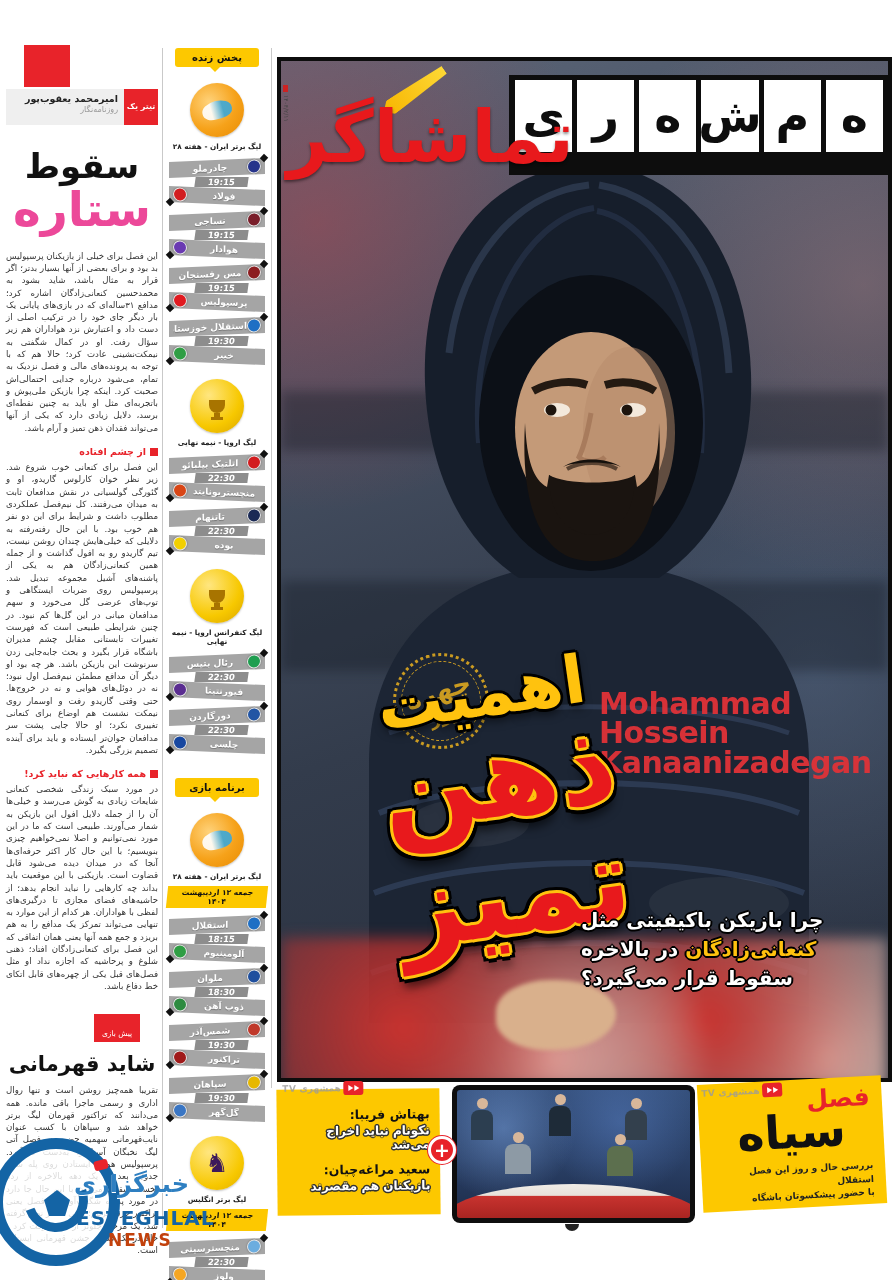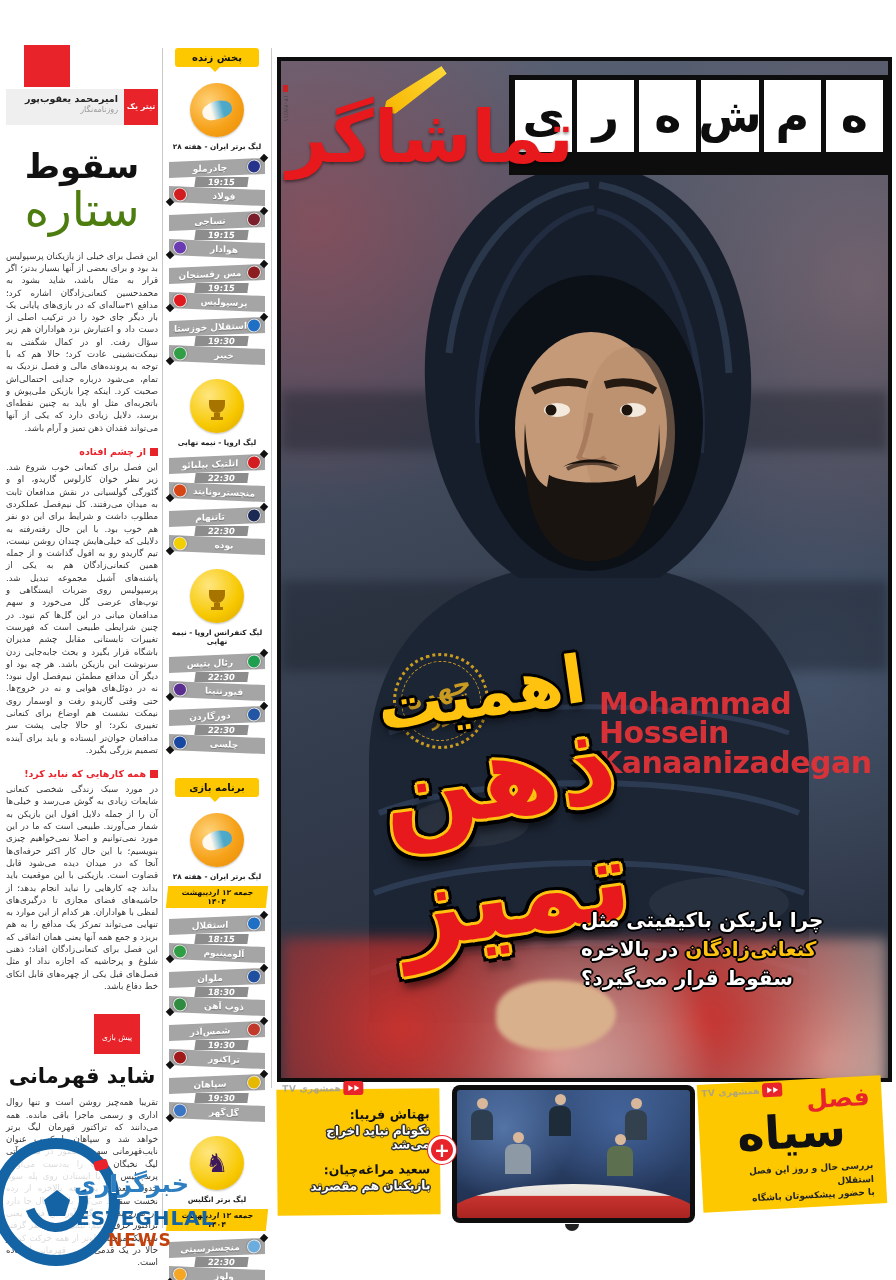--- a/index.html
+++ b/index.html
@@ -13,25 +13,25 @@
   
   .leftcol{position:absolute;left:6px;top:45px;width:152px;direction:rtl;}
   .red-square{width:46px;height:42px;background:#e8232a;margin-left:18px;margin-right:auto;}
   .byline{display:flex;direction:rtl;align-items:stretch;margin-top:2px;background:#efefef;height:36px;}
   .byline .badge{background:#e8232a;color:#fff;font-size:8px;font-weight:bold;display:flex;align-items:center;justify-content:center;width:34px;text-align:center;line-height:1.2;}
   .byline .who{flex:1;padding:4px 6px 0 2px;}
   .byline .who .nm{font-size:9.5px;font-weight:bold;color:#222;}
   .byline .who .rl{font-size:8px;color:#999;margin-top:1px;}
   .lc-head{text-align:center;margin-top:24px;line-height:1.02;}
   .lc-head .h1{font-size:34px;font-weight:900;color:#111;}
-  .lc-head .h2{font-size:47px;font-weight:400;color:#4d7c0f;margin-top:2px;}
+  .lc-head .h2{font-size:47px;font-weight:700;color:#ec4899;margin-top:2px;}
   .lc-body{font-size:8.6px;line-height:12.3px;text-align:justify;color:#333;margin-top:16px;}
   .lc-sub{color:#e8232a;font-size:9.5px;font-weight:bold;margin:12px 0 4px;}
   .lc-sub::before{content:"";display:inline-block;width:8px;height:8px;background:#e8232a;margin-left:4px;vertical-align:-1px;}
-  .preview-badge{width:46px;height:40px;background:#e8232a;color:#fff;font-size:7.5px;display:flex;align-items:flex-end;justify-content:center;padding-bottom:12px;margin:22px 18px 0 auto;}
+  .preview-badge{width:46px;height:28px;background:#e8232a;color:#fff;font-size:7.5px;display:flex;align-items:flex-end;justify-content:center;padding-bottom:4px;margin:22px 18px 0 auto;}
   .lc-head2{text-align:center;font-size:21px;font-weight:900;color:#111;margin-top:10px;}
 
   
   .sched{position:absolute;left:167px;top:48px;width:100px;direction:rtl;}
   .ybadge{background:#fdc800;color:#111;font-size:10px;font-weight:900;text-align:center;border-radius:3px;padding:4px 12px;margin:0 8px;position:relative;}
   .ybadge::after{content:"";position:absolute;bottom:-5px;right:46%;border:5px solid transparent;border-top-color:#fdc800;border-bottom:0;}
   .league{margin-top:16px;text-align:center;}
   .lglogo{width:54px;height:54px;border-radius:50%;margin:0 auto;display:flex;align-items:center;justify-content:center;box-shadow:0 1px 2px rgba(0,0,0,.25);}
   .lglogo.iran{background:radial-gradient(circle at 35% 35%, #ffd27a 0%, #f6a21a 55%, #e88a00 100%);position:relative;}
   .lglogo.iran::after{content:"";width:30px;height:18px;border-radius:50% 50% 40% 40%;background:linear-gradient(90deg,#fff 30%,#3aa7d8 70%);transform:rotate(-15deg);opacity:.9;}

